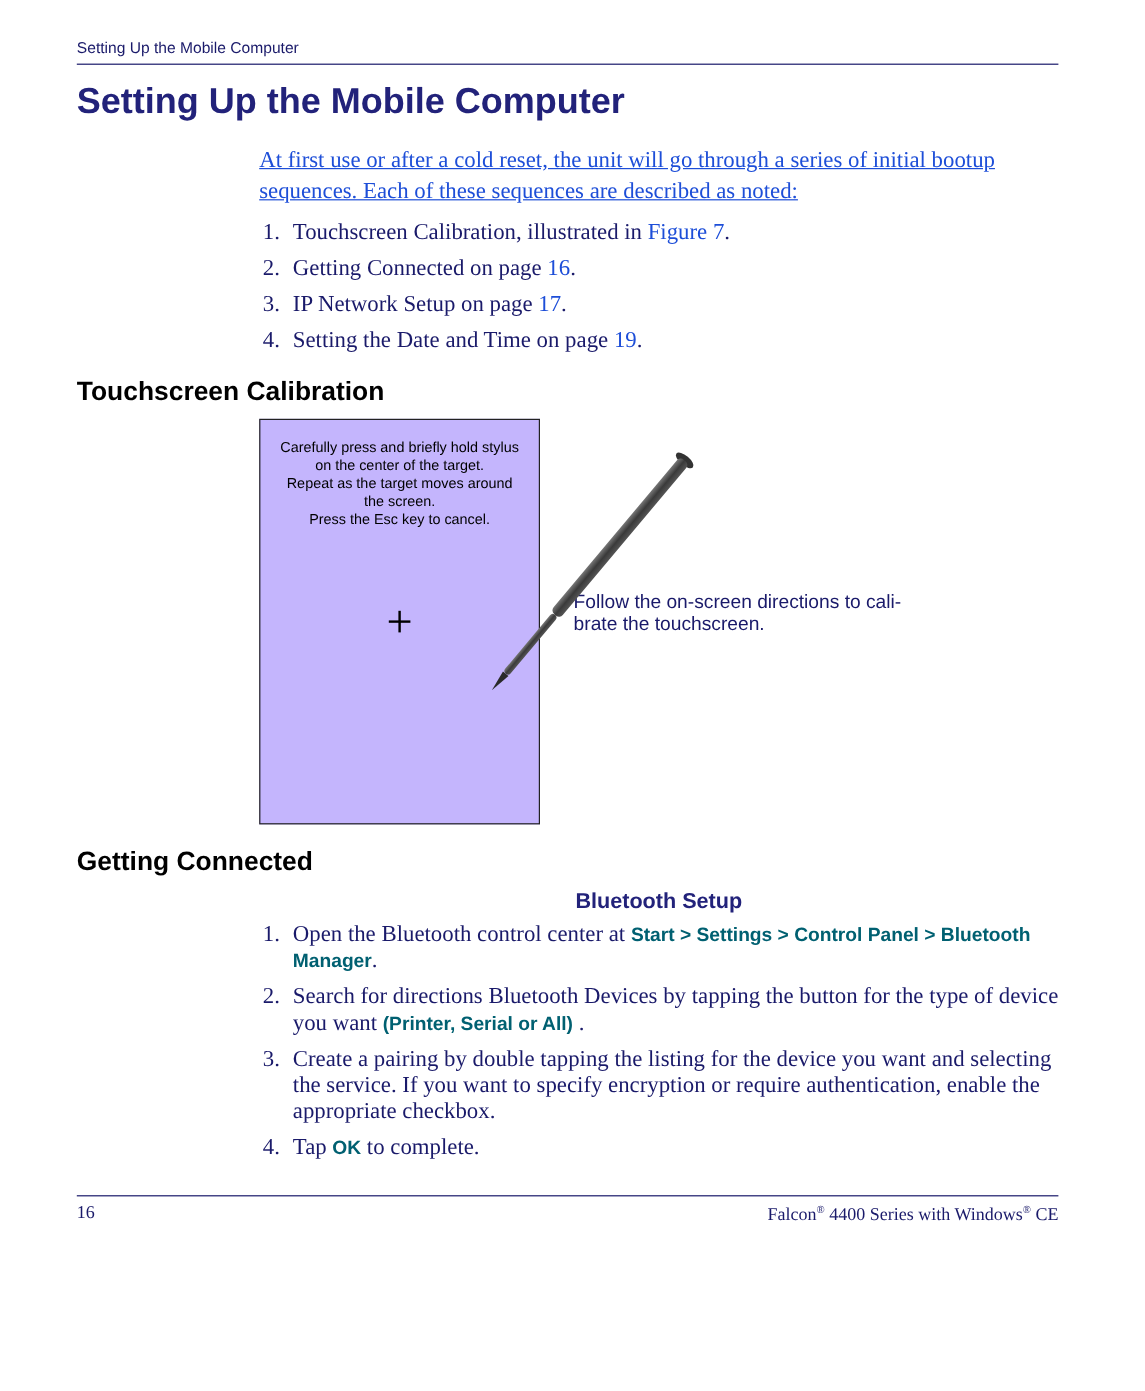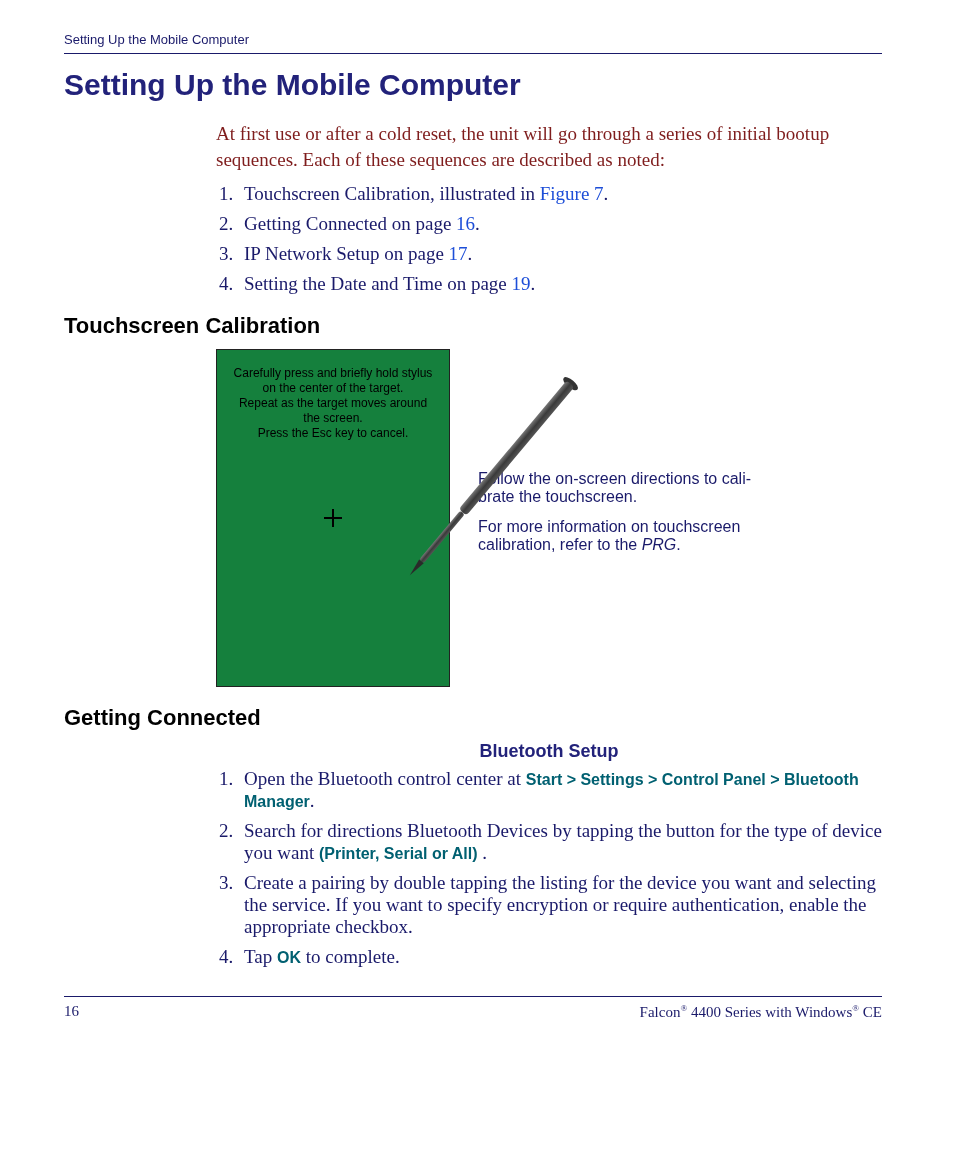--- a/index.html
+++ b/index.html
@@ -31,22 +31,23 @@
     color: #22227a;
     font-size: 30px;
     margin: 10px 0 14px 0;
   }
   .indent {
     margin-left: 152px;
   }
   .body-text {
     font-size: 19px;
     line-height: 1.38;
-    color: #7f1d1d;
+    color: #1d4ed8;
     margin-bottom: 10px;
+    text-decoration: underline;
   }
   ol.seq {
     margin: 6px 0 14px 0;
     padding-left: 22px;
     font-size: 19px;
     color: #1a1a6a;
   }
   ol.seq li {
     margin-bottom: 8px;
     padding-left: 6px;
@@ -71,21 +72,21 @@
   .figure-row {
     display: flex;
     align-items: center;
     gap: 28px;
     margin-bottom: 18px;
   }
   .calib-screen {
     width: 232px;
     height: 336px;
     border: 1.5px solid #222;
-    background: #15803d;
+    background: #c4b5fd;
     position: relative;
     font-family: Arial, sans-serif;
     overflow: visible;
   }
   .calib-text {
     position: absolute;
     top: 16px;
     left: 0;
     right: 0;
     text-align: center;
@@ -205,23 +206,20 @@
             <ellipse cx="150" cy="6" rx="9" ry="4" fill="#333"></ellipse>
             <rect x="145" y="6" width="10" height="168" fill="url(#g)" rx="4"></rect>
             <rect x="147" y="174" width="6" height="64" fill="url(#g)" rx="3"></rect>
             <polygon points="147,238 153,238 150,256" fill="#2a2a2a"></polygon>
           </g>
         </svg>
       </div>
 
       <div class="side-note">
         <p>Follow the on-screen directions to cali­brate the touchscreen.</p>
-        <p>
-          <span>For more information on touchscreen calibration, refer to the </span><span class="prg">PRG</span><span>.</span>
-        </p>
       </div>
     </div>
   </div>
 
   <h2 class="section">Getting Connected</h2>
 
   <div class="indent">
     <h3 class="sub">Bluetooth Setup</h3>
 
     <ol class="seq">

